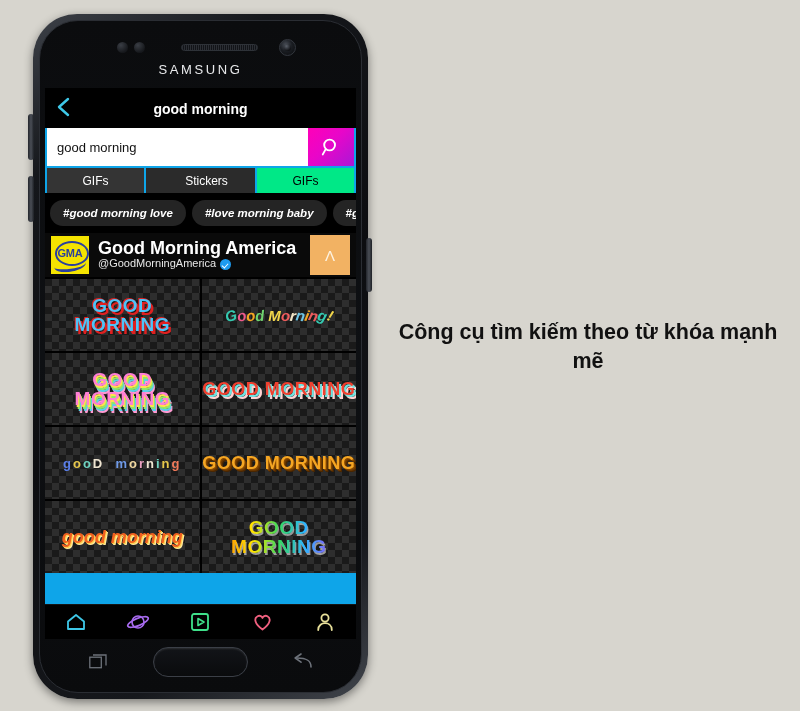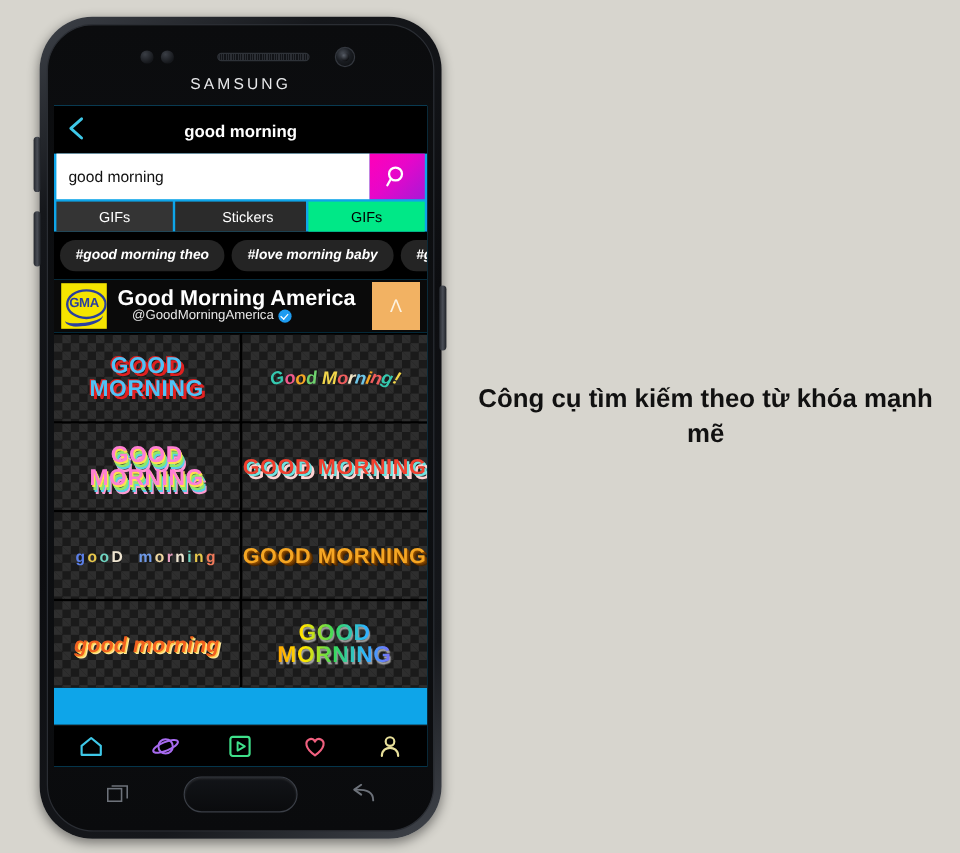--- a/index.html
+++ b/index.html
@@ -76,21 +76,21 @@
   
   #channel{display:flex;align-items:center;height:44px;background:#0a0a0a;padding:0 6px;gap:9px;}
   #gma-logo{width:38px;height:38px;background:#f5e400;position:relative;flex:none;cursor:pointer;overflow:hidden;}
   #gma-logo .ring{position:absolute;left:4px;top:5px;width:30px;height:21px;border:2.5px solid #2a3f9e;border-radius:50%;}
   #gma-logo .gma{position:absolute;left:0;top:11px;width:38px;text-align:center;
     font-size:11px;font-weight:700;color:#2a3f9e;letter-spacing:-.3px;}
   #gma-logo .swoosh{position:absolute;left:3px;top:22px;width:32px;height:11px;
     border-bottom:3px solid #2a3f9e;border-radius:0 0 60% 40%;transform:rotate(-4deg);}
   #channel-meta{flex:1;min-width:0;}
   #channel-name{color:#fff;font-size:18px;font-weight:700;line-height:16px;white-space:nowrap;}
-  #channel-handle-row{display:flex;align-items:center;gap:4px;margin-left:12px;}
+  #channel-handle-row{display:flex;align-items:flex-end;gap:4px;}
   #channel-handle{color:#e8e8e8;font-size:11px;line-height:14px;white-space:nowrap;}
   #verified{width:11px;height:11px;border-radius:50%;background:#1d9bf0;flex:none;position:relative;}
   #verified::after{content:"";position:absolute;left:3px;top:2.5px;width:3px;height:5px;
     border:solid #fff;border-width:0 1.5px 1.5px 0;transform:rotate(42deg);}
   #channel-thumb{width:40px;height:40px;background:#f2b263;flex:none;cursor:pointer;
     display:flex;align-items:center;justify-content:center;font-size:15px;color:#fdf3e2;}
 
   
   #grid{display:grid;grid-template-columns:1fr 1fr;gap:2px;background:#000;padding-top:2px;}
   .cell{position:relative;height:72px;overflow:hidden;cursor:pointer;
@@ -178,21 +178,21 @@
     </button>
   </div>
 
   <div id="tabs">
     <div class="tab">GIFs</div>
     <div class="tab alt">Stickers</div>
     <div class="tab active">GIFs</div>
   </div>
 
   <div id="tags">
-    <div class="chip">#good morning theo</div>
+    <div class="chip">#good morning love</div>
     <div class="chip">#love morning baby</div>
     <div class="chip">#g</div>
   </div>
 
   <div id="channel">
     <div id="gma-logo">
       <div class="ring"></div>
       <div class="gma">GMA</div>
       <div class="swoosh"></div>
     </div>

